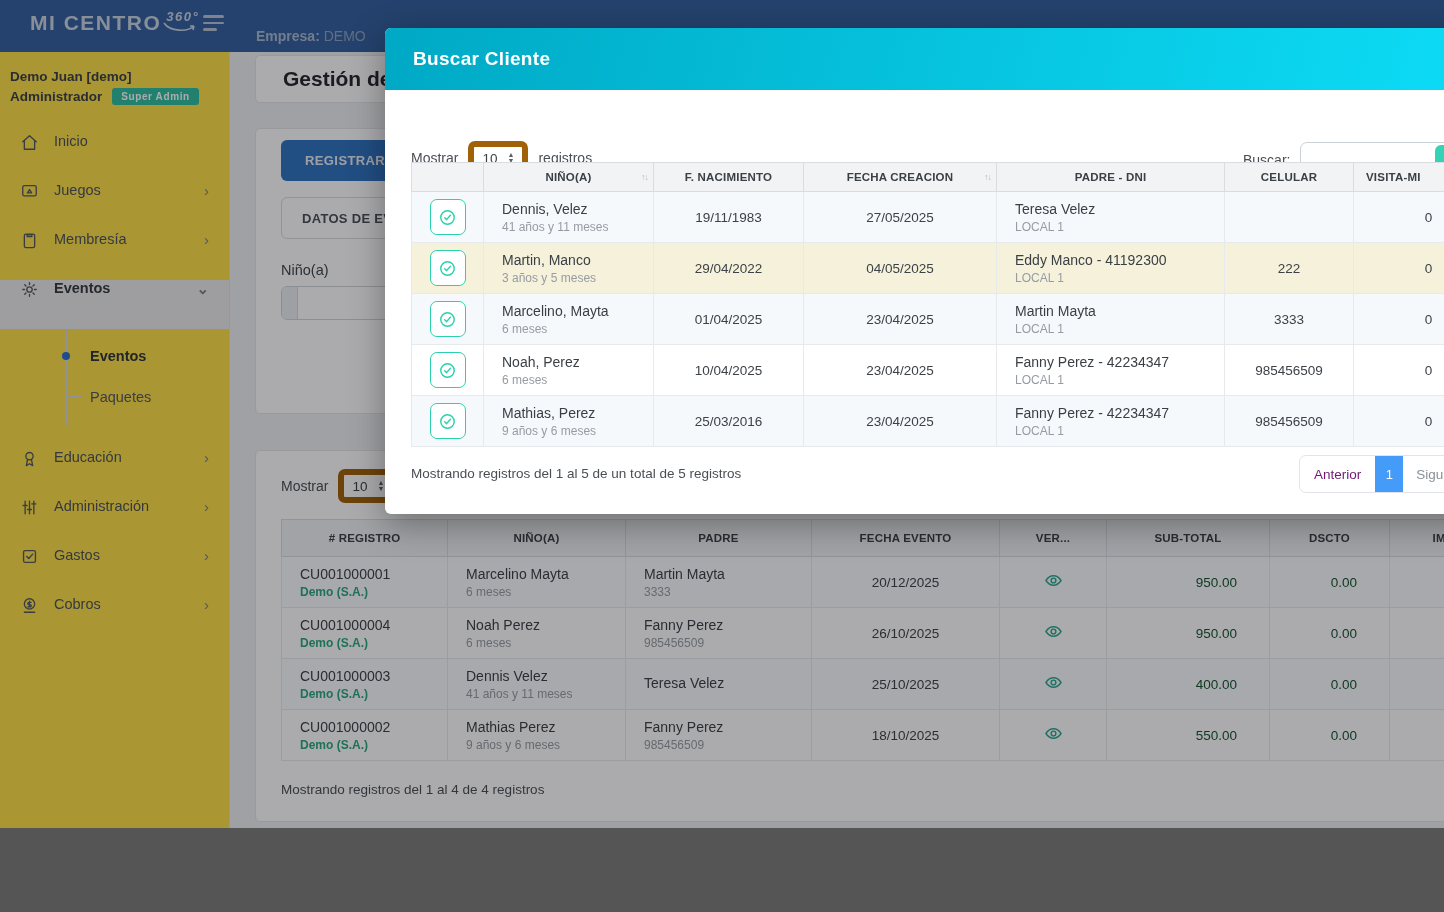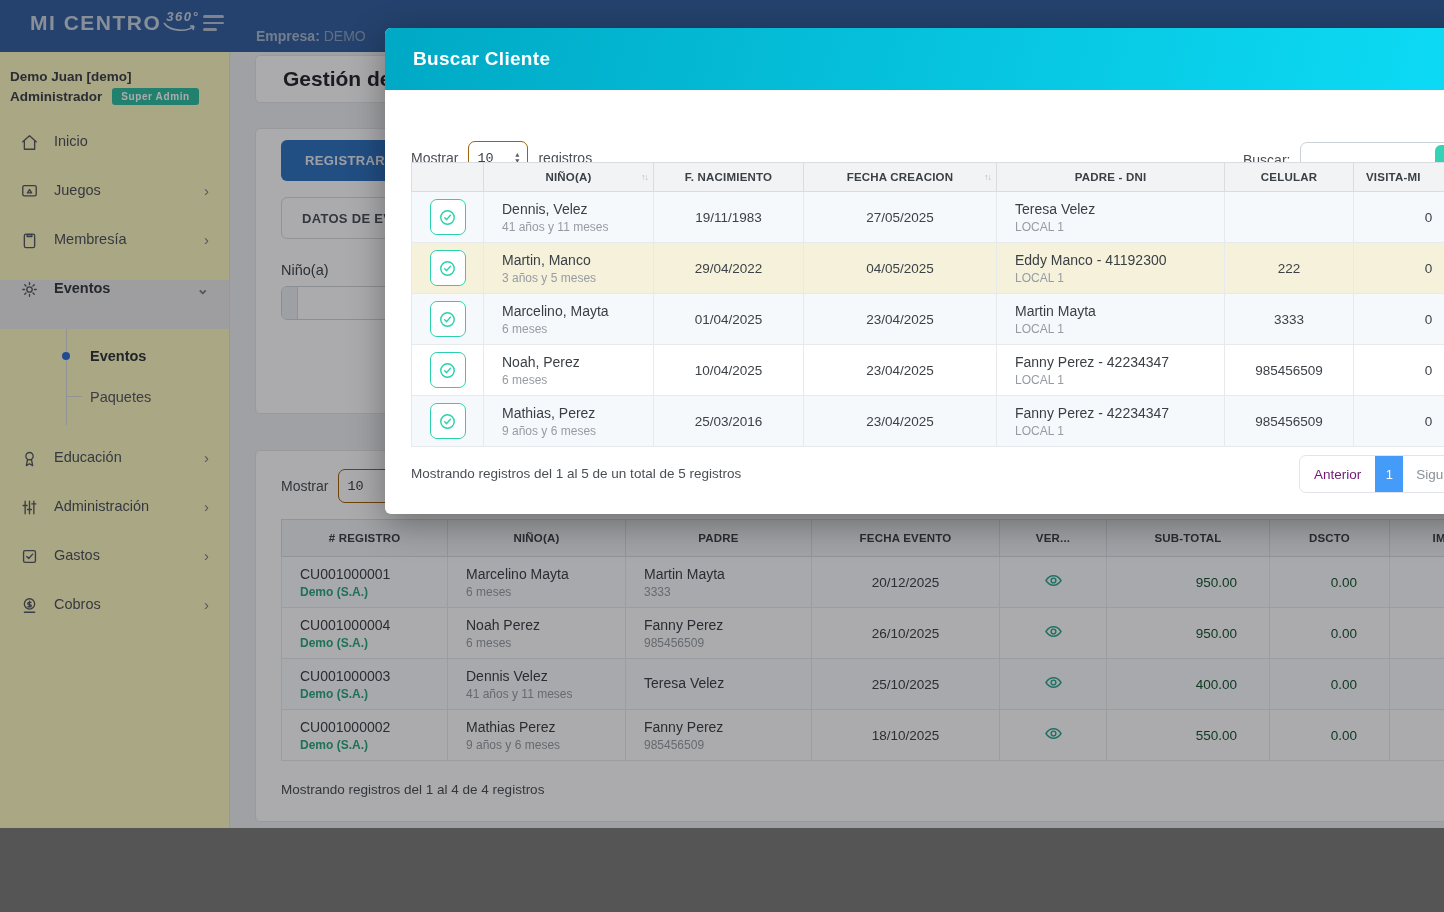--- a/index.html
+++ b/index.html
@@ -14,21 +14,21 @@
   .logo .badge360 { font-size:13px; font-style:italic; margin-left:5px; margin-top:-2px; position:relative; }
   .logo .badge360 svg { position:absolute; left:-4px; bottom:-9px; }
   .hamburger { position:absolute; left:203px; top:15px; width:24px; height:20px; cursor:pointer; }
   .hamburger i { display:block; height:2.5px; background:#b9c4d2; border-radius:2px; margin-bottom:4px; }
   .hamburger i:nth-child(1){ width:21px; } .hamburger i:nth-child(2){ width:21px; } .hamburger i:nth-child(3){ width:14px; }
   .tb-item { position:absolute; top:28px; font-size:14px; color:#8fa4bd; }
   .tb-item b { color:#a9bbd1; font-weight:bold; }
   .tb-empresa { left:256px; } .tb-local { left:397px; } .tb-caja { left:527px; }
 
   
-  .sidebar { position:absolute; top:52px; left:0; width:230px; bottom:0; background:#fef9c3;
+  .sidebar { position:absolute; top:52px; left:0; width:230px; bottom:0; background:#fde047;
              border-right:1px solid #dfe2e5; z-index:1; }
   .userbox { padding:17px 10px 10px 10px; }
   .user-name { font-size:13.5px; font-weight:bold; color:#3c4146; }
   .user-role { font-size:13.5px; font-weight:bold; color:#3c4146; margin-top:4px; display:flex; align-items:center; }
   .badge { background:#2fbfa0; color:#fff; font-size:10px; font-weight:bold; letter-spacing:.6px;
            padding:3px 9px; border-radius:3px; margin-left:10px; }
   .nav { margin-top:18px; }
   .nav-item { height:49px; display:flex; padding:0 20px; color:#4d5358;
               font-size:14.5px; cursor:pointer; }
   .nav-item svg { width:19px; height:19px; margin-right:15px; stroke:#54595f; fill:none;
@@ -59,22 +59,22 @@
              font-weight:bold; letter-spacing:.3px; }
   .field-label { margin-top:23px; font-size:14.5px; color:#3f444a; }
   .field-input { margin-top:8px; width:330px; height:34px; border:1px solid #cfd5da; border-radius:6px;
                  background:#fff; display:flex; }
   .field-input .addon { width:16px; background:#eceef0; border-right:1px solid #d7dbdf;
                         border-radius:5px 0 0 5px; }
 
   .table-card { left:25px; top:398px; right:0; height:372px; padding:18px 25px; }
   .show-group { display:flex; align-items:center; font-size:14px; color:#4a4f55; }
   .select-box { display:inline-flex; align-items:center; justify-content:space-between; width:60px;
-                height:34px; border:1px solid #a16207; border-radius:7px; padding:0 8px;
-                font-size:13.5px; color:#3c4147; background:#fff; margin:0 10px; cursor:pointer;font-family:Liberation Mono, monospace; }
+                height:34px; border:6px solid #a16207; border-radius:7px; padding:0 8px;
+                font-size:13.5px; color:#3c4147; background:#fff; margin:0 10px; cursor:pointer; }
   .stepper { display:inline-flex; flex-direction:column; color:#5a6066; }
   .stepper span { font-size:7px; line-height:6px; }
 
   table { border-collapse:collapse; table-layout:fixed; background:#fff; }
   th { background:#f1f3f5; border:1px solid #d9dde1; font-size:11.5px; color:#3b4046;
        font-weight:bold; height:37px; text-align:center; position:relative; letter-spacing:.2px; }
   td { border:1px solid #e7eaec; height:51px; font-size:14px; color:#3a3f45; vertical-align:middle; }
   .cell-main { font-size:14px; color:#3a3f45; }
   .cell-sub { font-size:12px; color:#969ca3; margin-top:3px; }
   .cell-sub.green { color:#2aa87e; font-weight:bold; }

